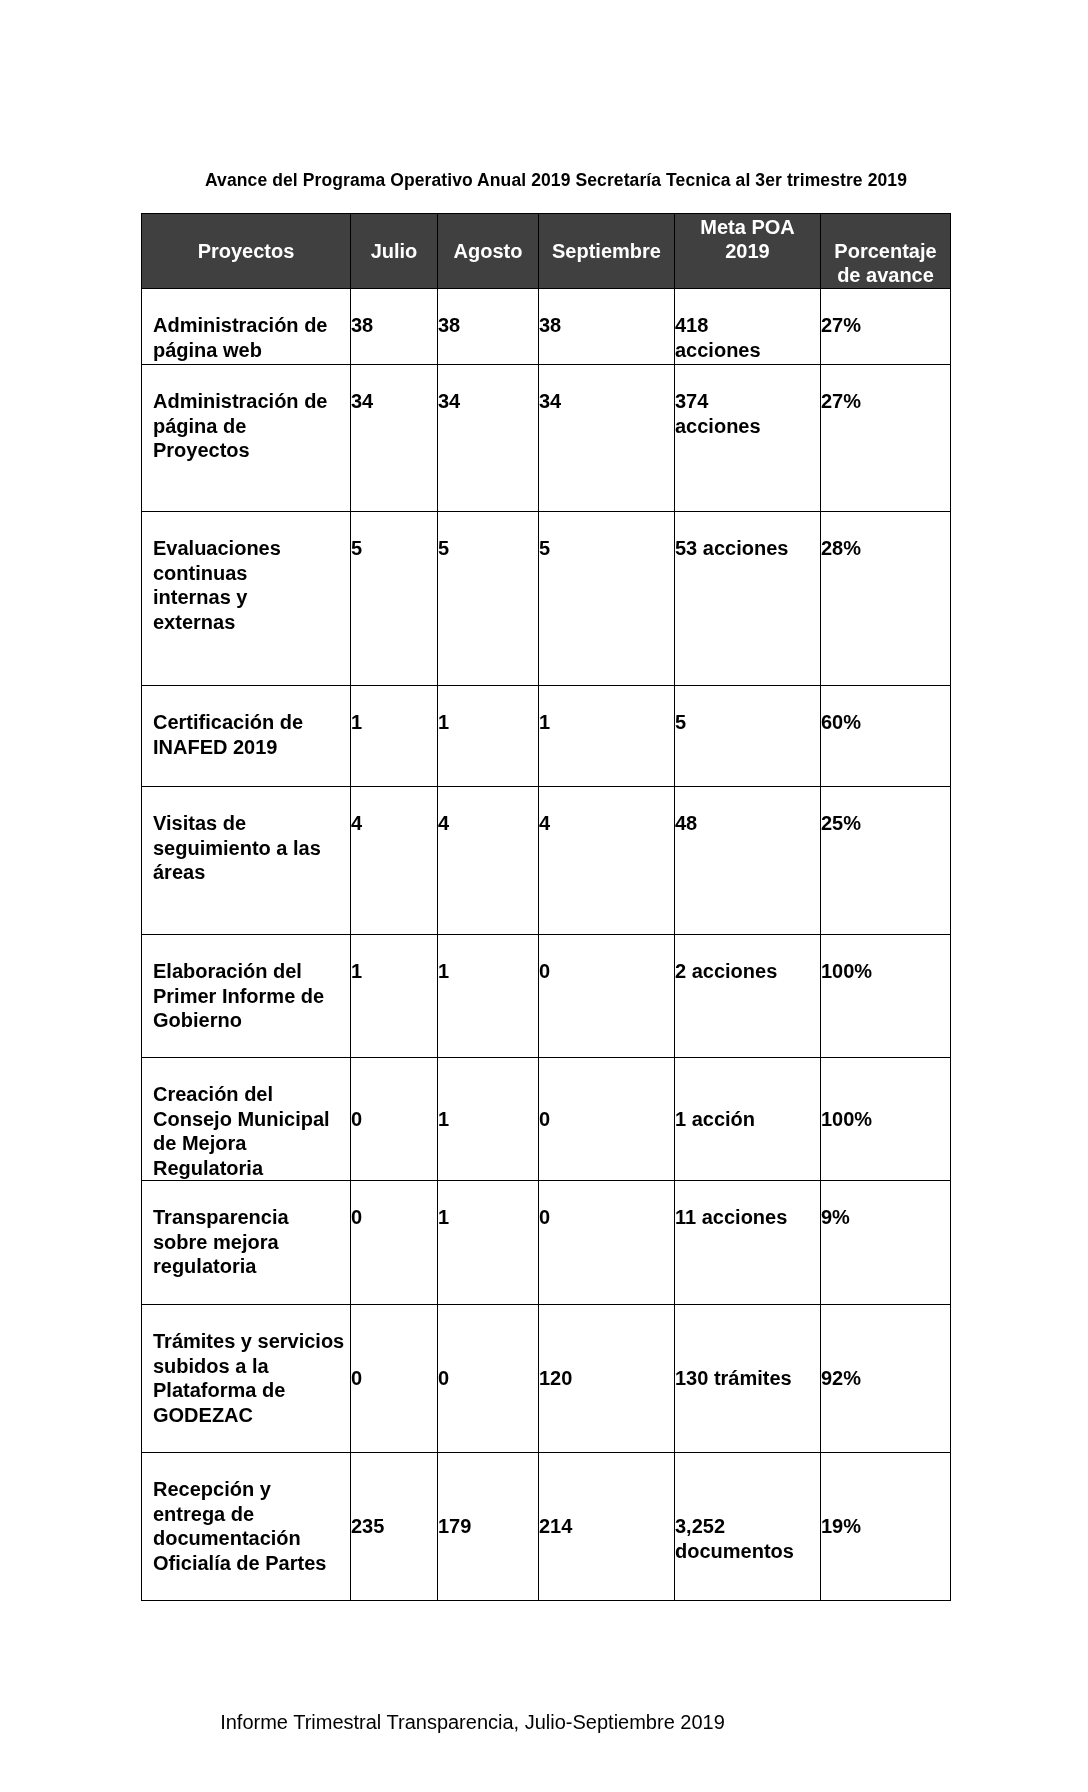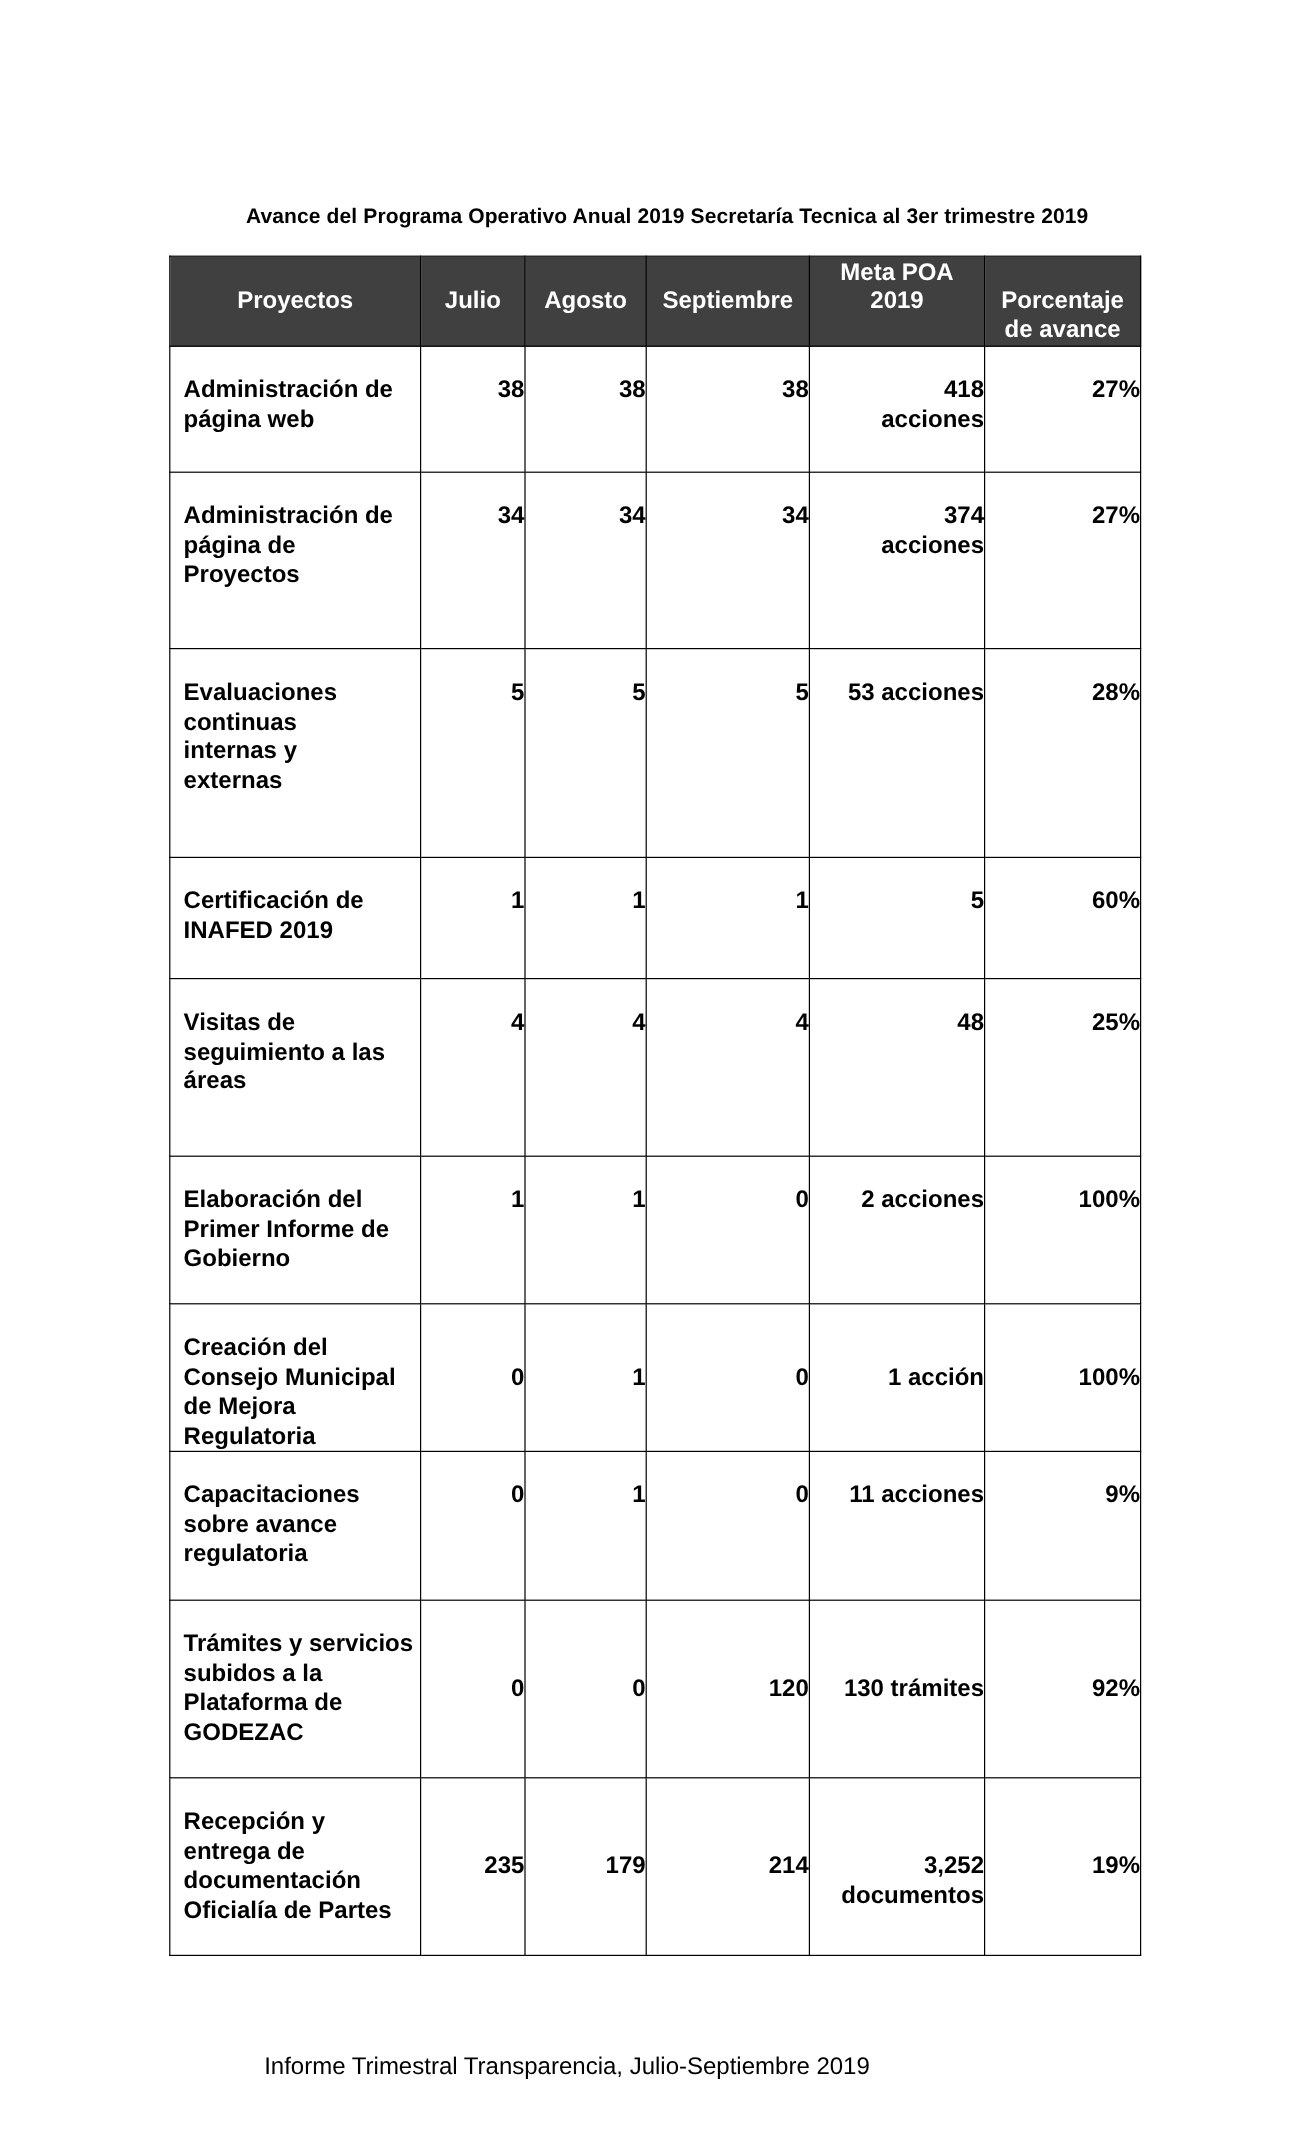--- a/index.html
+++ b/index.html
@@ -11,21 +11,21 @@
               table-layout: fixed; width: 809px; }
   table.poa th, table.poa td { border: 1.6px solid #000; padding: 0; }
   table.poa th { background: #404040; color: #fff; font-weight: bold; font-size: 20px;
                  line-height: 24px; text-align: center; height: 75px; box-sizing: border-box; }
   table.poa th.top { vertical-align: top; padding-top: 1px; }
   table.poa th.mid { vertical-align: middle; }
   table.poa th.bot { vertical-align: bottom; padding-bottom: 1px; margin-top: 32px; }
   table.poa td { vertical-align: top; font-weight: bold; font-size: 20px; line-height: 24.5px;
                  padding-top: 24px; box-sizing: border-box; }
   table.poa td.name { text-align: left; padding-left: 11px; padding-right: 4px; }
-  table.poa td.num { text-align: right; margin-top: 12px; }
+  table.poa td.num { text-align: left; margin-top: 12px; }
   table.poa td.mid { vertical-align: middle; padding-top: 0; }
   .footer { position: absolute; left: 0; width: 945px; top: 1711px; text-align: center;
             font-size: 20px; }
 </style>
 </head>
 <body>
 
 <div class="title">Avance del Programa Operativo Anual 2019 Secretaría Tecnica al 3er trimestre 2019</div>
 
 <table class="poa">
@@ -47,21 +47,21 @@
         <span>Meta POA</span><br>
         <span>2019</span>
       </th>
       <th class="bot">
         <span>Porcentaje</span><br>
         <span>de avance</span>
       </th>
     </tr>
   </thead>
   <tbody>
-    <tr style="height:105px">
+    <tr style="height:76px">
       <td class="name">Administración de página web</td>
       <td class="num">38</td>
       <td class="num">38</td>
       <td class="num">38</td>
       <td class="num"><span style="display:inline-block;width:90px">418 acciones</span></td>
       <td class="num">27%</td>
     </tr>
     <tr style="height:147px">
       <td class="name">Administración de página de Proyectos</td>
       <td class="num">34</td>
@@ -104,21 +104,21 @@
     </tr>
     <tr style="height:122px">
       <td class="name" style="padding-right:2px">Creación del Consejo Municipal de Mejora Regulatoria</td>
       <td class="num mid">0</td>
       <td class="num mid">1</td>
       <td class="num mid">0</td>
       <td class="num mid">1 acción</td>
       <td class="num mid">100%</td>
     </tr>
     <tr style="height:124px">
-      <td class="name" style="padding-right:30px">Capacitaciones sobre avance regulatoria</td>
+      <td class="name" style="padding-right:30px">Transparencia sobre mejora regulatoria</td>
       <td class="num">0</td>
       <td class="num">1</td>
       <td class="num">0</td>
       <td class="num">11 acciones</td>
       <td class="num">9%</td>
     </tr>
     <tr style="height:148px">
       <td class="name" style="padding-right:2px">Trámites y servicios subidos a la Plataforma de GODEZAC</td>
       <td class="num mid">0</td>
       <td class="num mid">0</td>

